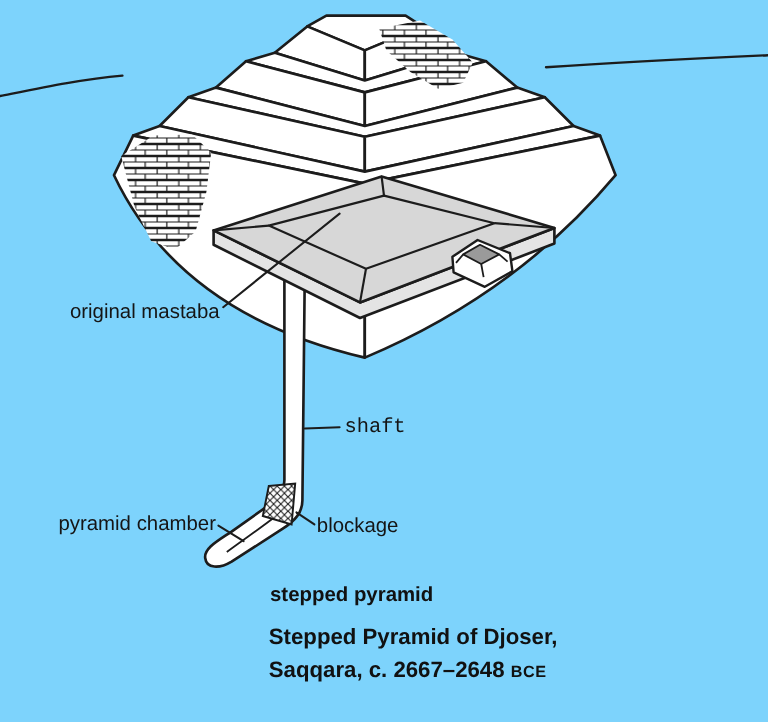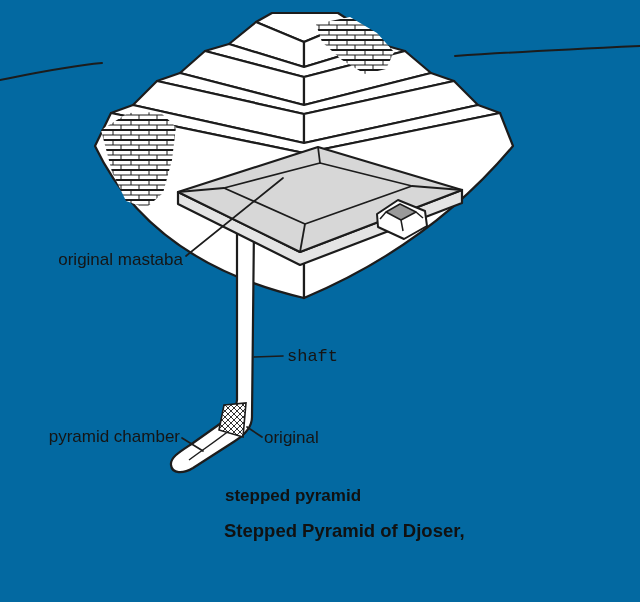--- a/index.html
+++ b/index.html
@@ -1,21 +1,21 @@
 <!DOCTYPE html>
 <html><head>
 <meta charset="utf-8">
 <style>
   html, body {
     margin: 0; padding: 0; background: #ffffff;
   }
   #stage {
     position: relative;
     width: 640px; height: 602px;
-    background: #0369a1;
+    background: #7dd3fc;
     overflow: hidden;
     font-family: "Liberation Sans", "DejaVu Sans", sans-serif;
     color: #151515;
   }
   #stage svg { position: absolute; left: 0; top: 0; display: block; }
   .label {
     position: absolute;
     font-size: 17px;
     line-height: 1.15;
     color: #151515;
@@ -119,20 +119,21 @@
       <line x1="262" y1="437" x2="247" y2="427"></line>
     </g>
   </svg>
 
   <div class="label right" style="left:38px; top:250px; width:145px;">original mastaba</div>
 
   <div class="label" style="left:287px; top:347px;font-family:Liberation Mono, monospace;">shaft</div>
 
   <div class="label right" style="left:46px; top:427px; width:134px;">pyramid chamber</div>
 
-  <div class="label" style="left:264px; top:428px;">original</div>
+  <div class="label" style="left:264px; top:428px;">blockage</div>
 
   <div class="caption small" style="left:225px; top:486px;">stepped pyramid</div>
 
   <div class="caption big" style="left:224px; top:520px;">Stepped Pyramid of Djoser,</div>
 
+  <div class="caption big" style="left:224px; top:547px;"><span>Saqqara, c. 2667–2648 </span><span class="era">BCE</span></div>
 
 </div>
 
 </body></html>

